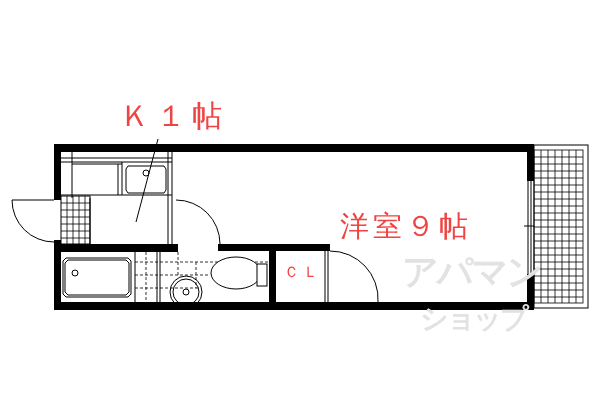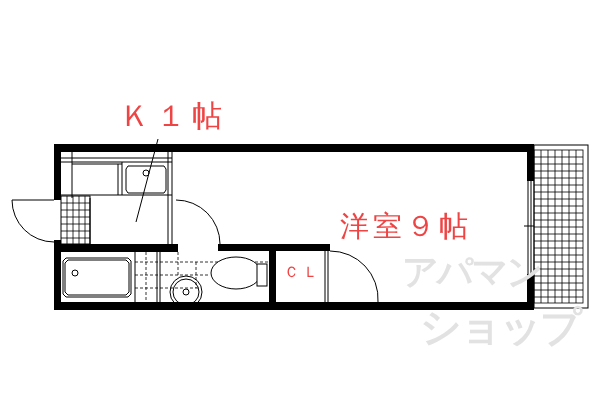--- a/index.html
+++ b/index.html
@@ -131,13 +131,13 @@
     <line x1="328" y1="251" x2="328" y2="302"></line>
     <path d="M330 251 A48 48 0 0 1 378 302"></path>
   </g>
 </svg>
 
 <div class="lbl" style="left:120px;top:96px;font-size:30px;letter-spacing:6px;">Ｋ１帖</div>
 <div class="lbl" style="left:340px;top:207px;font-size:29px;letter-spacing:4px;">洋室９帖</div>
 <div class="lbl" style="left:284px;top:263px;font-size:15px;letter-spacing:4px;">ＣＬ</div>
 
 <div class="wm" style="left:402px;top:248px;font-size:36px;letter-spacing:-2px;">アパマン</div>
-<div class="wm" style="left:420px;top:300px;font-size:41px;letter-spacing:-2px;">ショップ</div>
+<div class="wm" style="left:420px;top:300px;font-size:28px;letter-spacing:-2px;">ショップ</div>
 
 </body></html>

